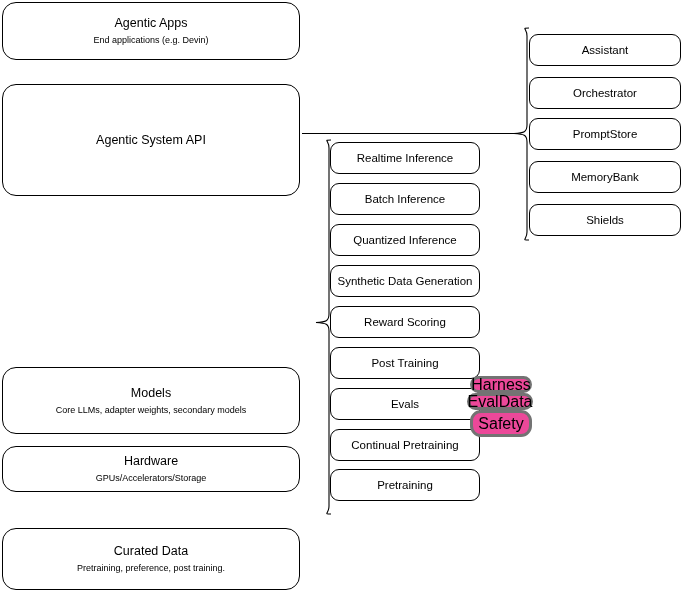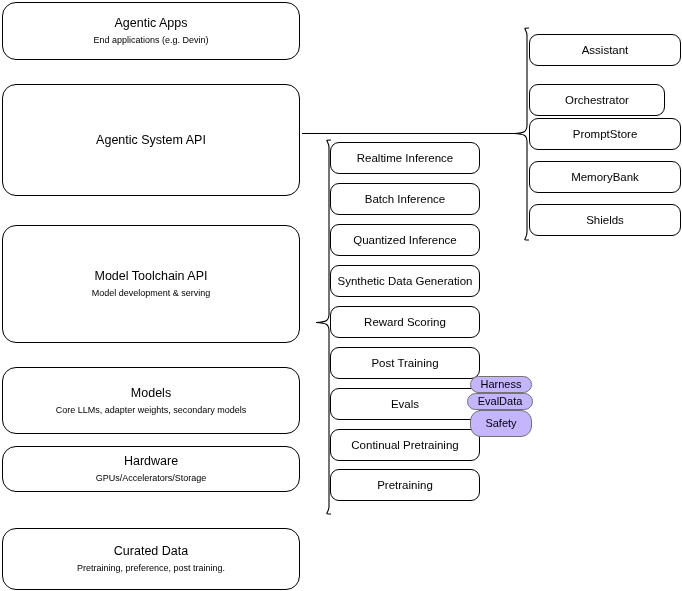--- a/index.html
+++ b/index.html
@@ -58,27 +58,27 @@
     justify-content: center;
     font-size: 11.5px;
     line-height: 14px;
     white-space: nowrap;
   }
 
   
   .pill {
     position: absolute;
     box-sizing: border-box;
-    border: 1px solid #737373;
+    border: 3px solid #737373;
     border-radius: 11px;
-    background: #c4b5fd;
+    background: #ec4899;
     display: flex;
     align-items: center;
     justify-content: center;
-    font-size: 11px;
+    font-size: 16px;
     line-height: 13px;
     white-space: nowrap;
     z-index: 5;
   }
 
   
   .connector-line {
     position: absolute;
     background: #000000;
     height: 1px;
@@ -102,24 +102,20 @@
 
   <div class="layer-box" style="left:2px; top:2px; width:298px; height:58px;">
     <div class="layer-title">Agentic Apps</div>
     <div class="layer-sub">End applications (e.g. Devin)</div>
   </div>
 
   <div class="layer-box" style="left:2px; top:84px; width:298px; height:112px;">
     <div class="layer-title">Agentic System API</div>
   </div>
 
-  <div class="layer-box" style="left:2px; top:225px; width:298px; height:118px;">
-    <div class="layer-title">Model Toolchain API</div>
-    <div class="layer-sub">Model development &amp; serving</div>
-  </div>
 
   <div class="layer-box" style="left:2px; top:367px; width:298px; height:67px;">
     <div class="layer-title">Models</div>
     <div class="layer-sub">Core LLMs, adapter weights, secondary models</div>
   </div>
 
   <div class="layer-box" style="left:2px; top:446px; width:298px; height:46px;">
     <div class="layer-title">Hardware</div>
     <div class="layer-sub">GPUs/Accelerators/Storage</div>
   </div>
@@ -185,21 +181,21 @@
   <div class="pill" style="left:467px; top:393px; width:66px; height:17px;">
     <span>EvalData</span>
   </div>
   <div class="pill" style="left:470px; top:410px; width:62px; height:27px;text-align:right;">
     <span>Safety</span>
   </div>
 
   <div class="comp-box" style="left:529px; top:34px; width:152px; height:32px;">
     <span>Assistant</span>
   </div>
-  <div class="comp-box" style="left:529px; top:84px; width:136px; height:32px;">
+  <div class="comp-box" style="left:529px; top:77px; width:152px; height:32px;">
     <span>Orchestrator</span>
   </div>
   <div class="comp-box" style="left:529px; top:118px; width:152px; height:32px;">
     <span>PromptStore</span>
   </div>
   <div class="comp-box" style="left:529px; top:161px; width:152px; height:32px;">
     <span>MemoryBank</span>
   </div>
   <div class="comp-box" style="left:529px; top:204px; width:152px; height:32px;">
     <span>Shields</span>

